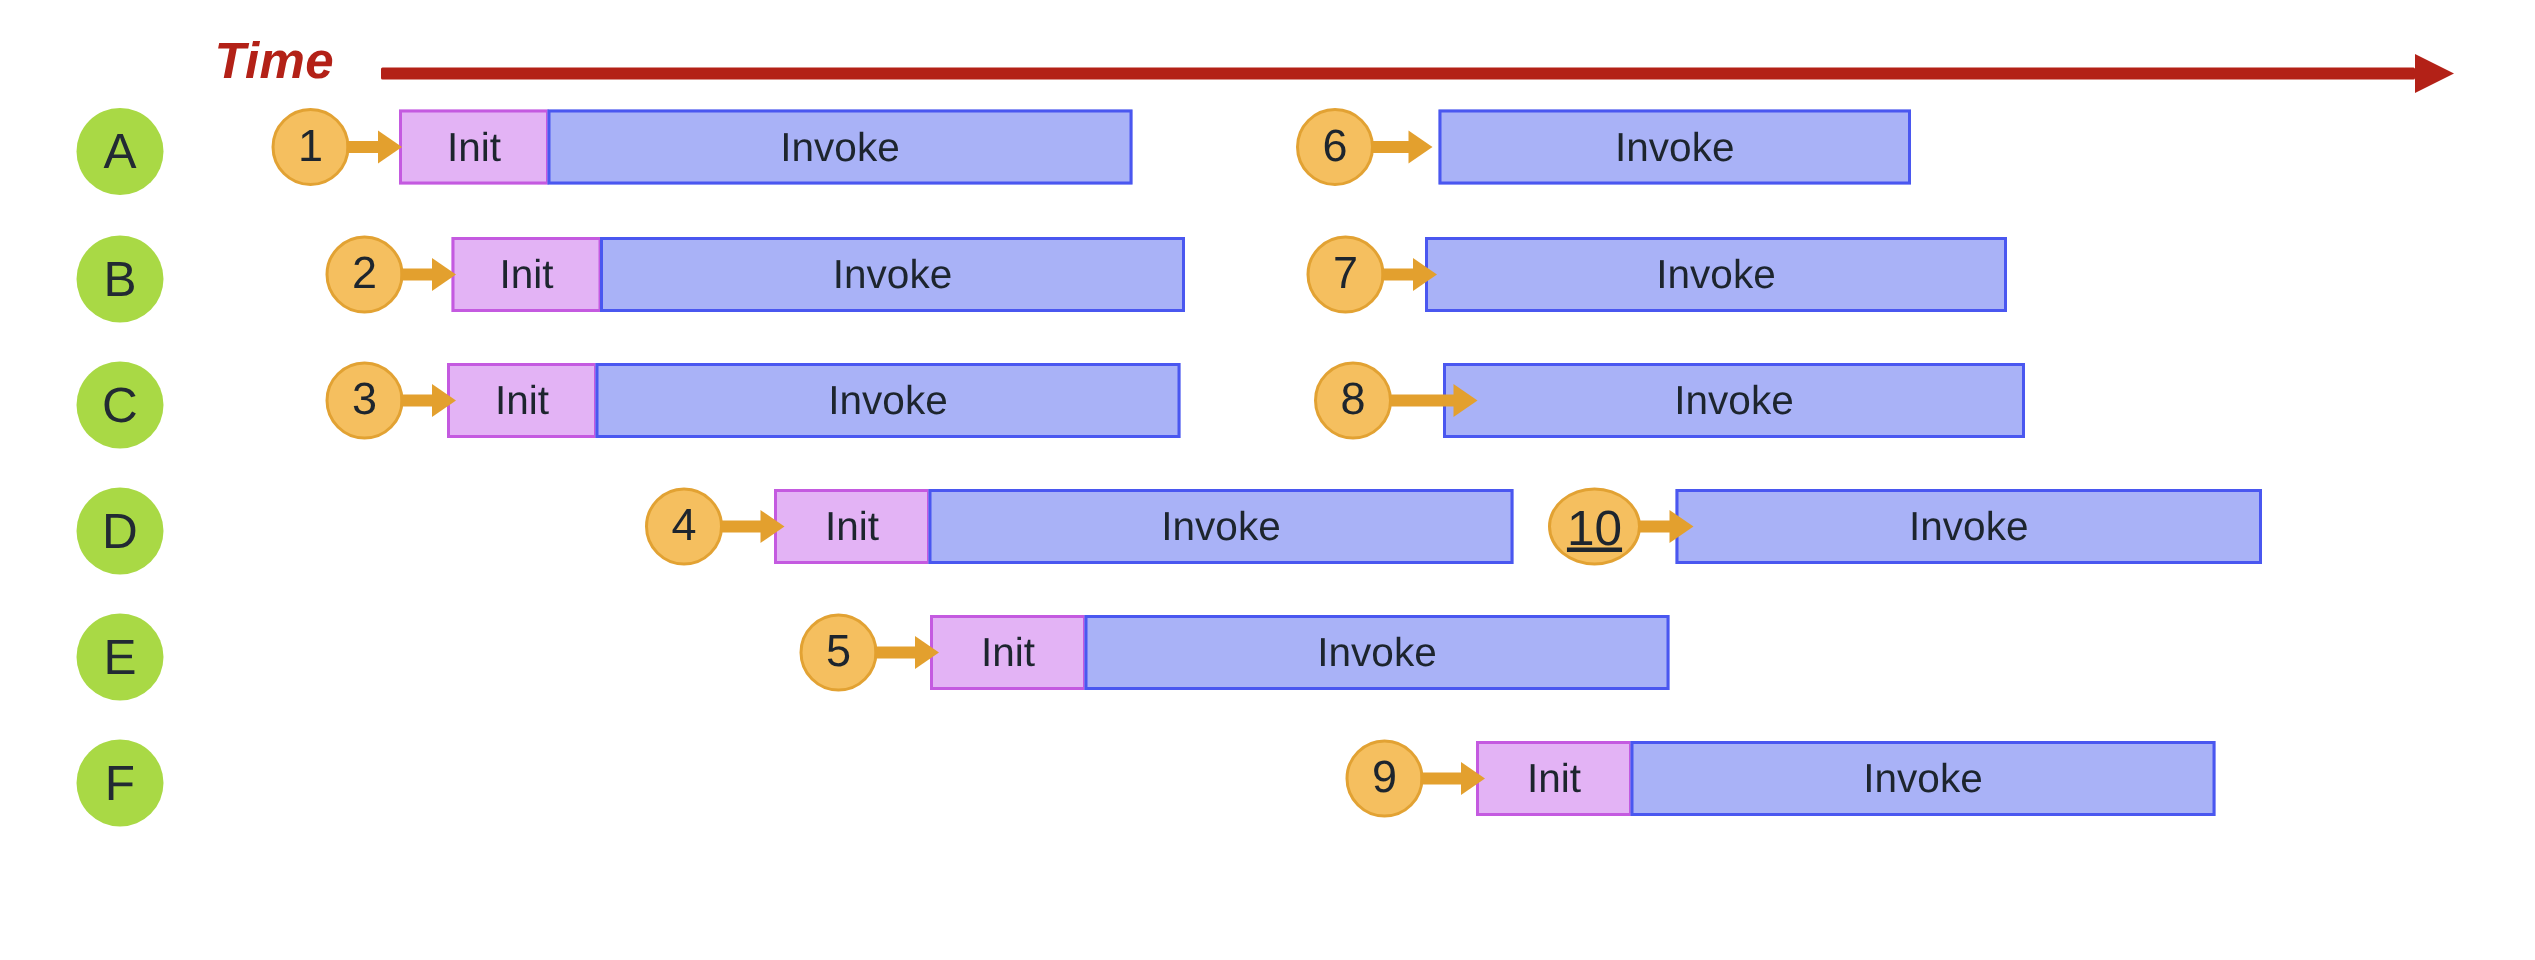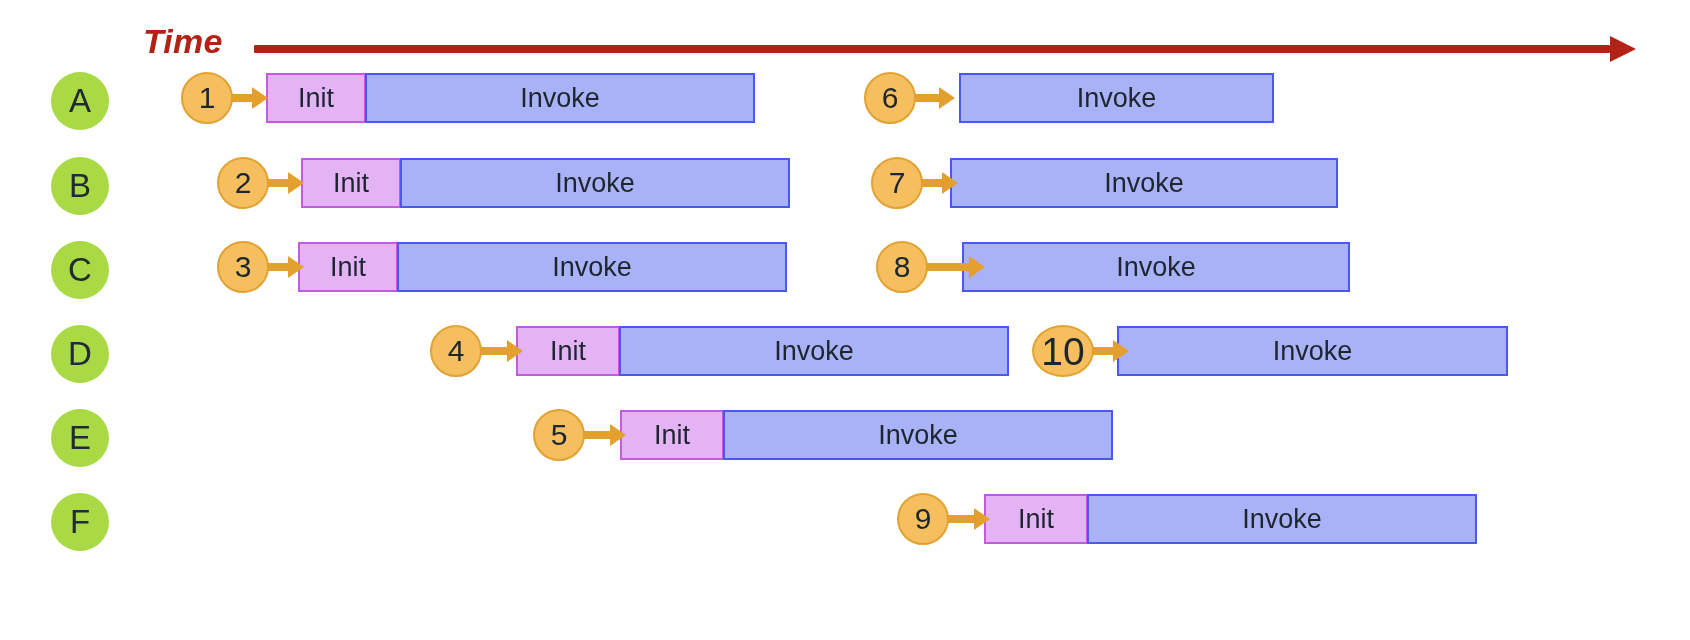--- a/index.html
+++ b/index.html
@@ -84,21 +84,22 @@
     display: flex;
     align-items: center;
     justify-content: center;
     font-size: 30px;
     color: #1d252e;
     font-weight: 400;
     line-height: 1;
   }
   .marker .bubble.wide {
     width: 62px;
-    font-size: 39px;
+    font-size: 33px;
+    text-decoration: underline;
   }
   .marker .arrow {
     position: relative;
     display: flex;
     align-items: center;
     margin-left: -2px;
   }
   .marker .arrow .shaft {
     height: 8px;
     background: #e3a02e;

